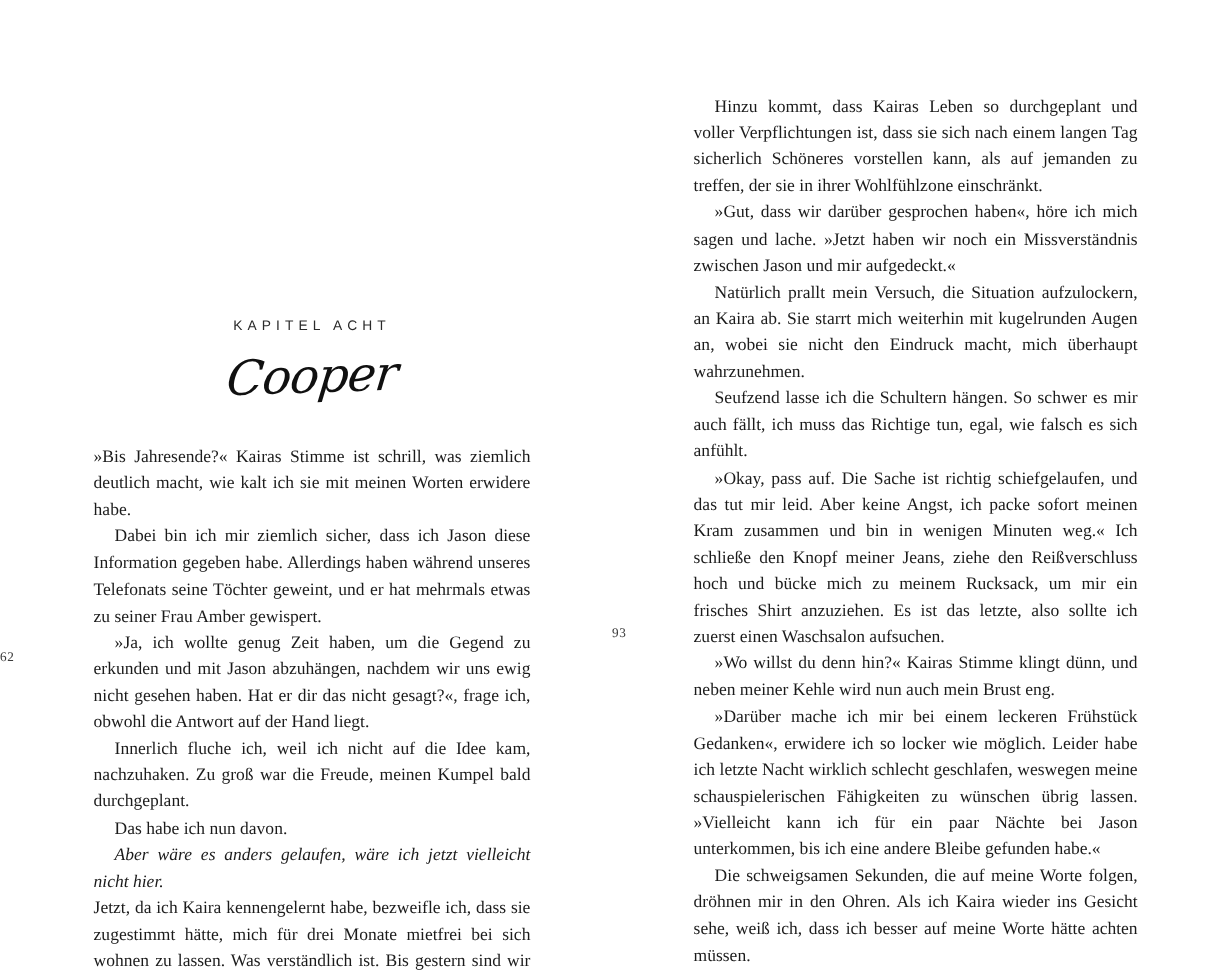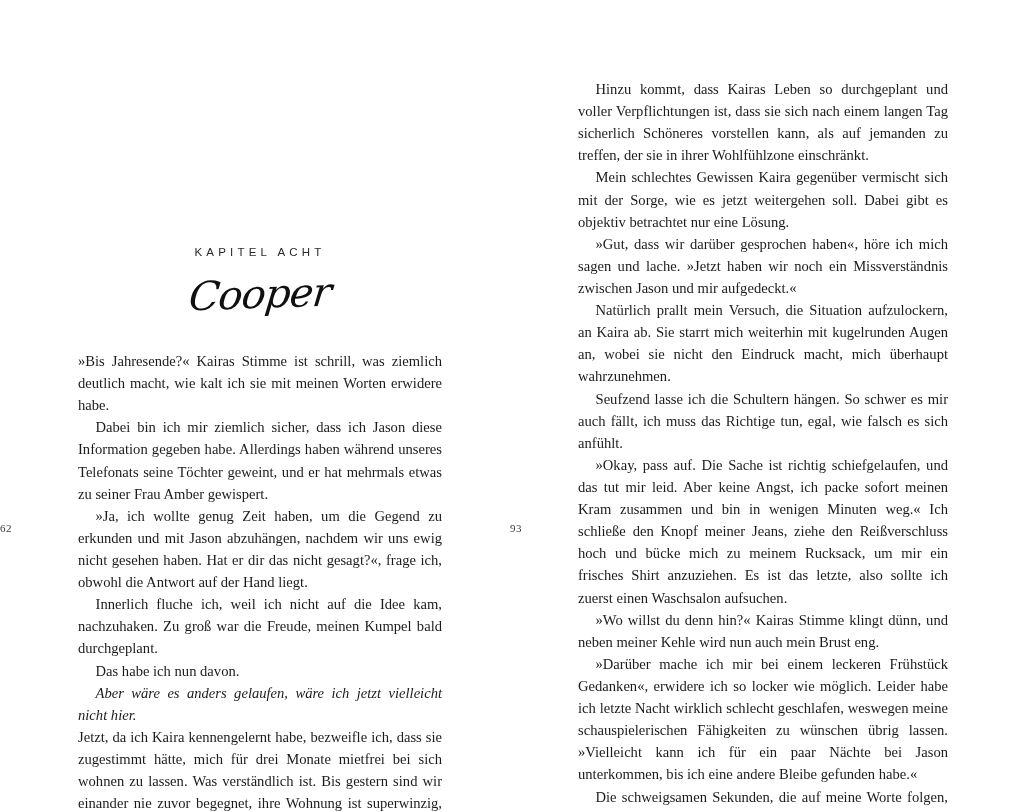--- a/index.html
+++ b/index.html
@@ -21,20 +21,21 @@
     display: flex;
   }
   .page {
     position: relative;
     width: 510px;
     height: 592px;
     box-sizing: border-box;
   }
   .page-left {
     padding: 0 68px 0 78px;
+    margin-top: 20px;
   }
   .page-right {
     padding: 0 72px 0 68px;
   }
   .chapter-head {
     margin-top: 246px;
     text-align: center;
   }
   .chapter-kicker {
     font-family: "Liberation Sans", sans-serif;
@@ -107,21 +108,20 @@
       <p>Das habe ich nun davon.</p>
       <p class="italic">Aber wäre es anders gelaufen, wäre ich jetzt vielleicht nicht hier.</p>
       <p class="noindent">Jetzt, da ich Kaira kennengelernt habe, bezweifle ich, dass sie zugestimmt hätte, mich für drei Monate mietfrei bei sich wohnen zu lassen. Was verständlich ist. Bis gestern sind wir einander nie zuvor begegnet, ihre Wohnung ist superwinzig, und ihre Couch lässt sich nicht einmal ausziehen. All das hat Jason mir gegenüber jedoch mit keinem Wort erwähnt.</p>
     </div>
     <div class="folio">62</div>
   </div>
 
   <div class="page page-right">
     <div class="body-text">
       <p>Hinzu kommt, dass Kairas Leben so durchgeplant und voller Verpflichtungen ist, dass sie sich nach einem langen Tag sicherlich Schöneres vorstellen kann, als auf jemanden zu treffen, der sie in ihrer Wohlfühlzone einschränkt.</p>
-      <p>Mein schlechtes Gewissen Kaira gegenüber vermischt sich mit der Sorge, wie es jetzt weitergehen soll. Dabei gibt es objektiv betrachtet nur eine Lösung.</p>
       <p>»Gut, dass wir darüber gesprochen haben«, höre ich mich sagen und lache. »Jetzt haben wir noch ein Missverständnis zwischen Jason und mir aufgedeckt.«</p>
       <p>Natürlich prallt mein Versuch, die Situation aufzulockern, an Kaira ab. Sie starrt mich weiterhin mit kugelrunden Augen an, wobei sie nicht den Eindruck macht, mich überhaupt wahrzunehmen.</p>
       <p>Seufzend lasse ich die Schultern hängen. So schwer es mir auch fällt, ich muss das Richtige tun, egal, wie falsch es sich anfühlt.</p>
       <p>»Okay, pass auf. Die Sache ist richtig schiefgelaufen, und das tut mir leid. Aber keine Angst, ich packe sofort meinen Kram zusammen und bin in wenigen Minuten weg.« Ich schließe den Knopf meiner Jeans, ziehe den Reißverschluss hoch und bücke mich zu meinem Rucksack, um mir ein frisches Shirt anzuziehen. Es ist das letzte, also sollte ich zuerst einen Waschsalon aufsuchen.</p>
       <p>»Wo willst du denn hin?« Kairas Stimme klingt dünn, und neben meiner Kehle wird nun auch mein Brust eng.</p>
       <p>»Darüber mache ich mir bei einem leckeren Frühstück Gedanken«, erwidere ich so locker wie möglich. Leider habe ich letzte Nacht wirklich schlecht geschlafen, weswegen meine schauspielerischen Fähigkeiten zu wünschen übrig lassen. »Vielleicht kann ich für ein paar Nächte bei Jason unterkommen, bis ich eine andere Bleibe gefunden habe.«</p>
       <p>Die schweigsamen Sekunden, die auf meine Worte folgen, dröhnen mir in den Ohren. Als ich Kaira wieder ins Gesicht sehe, weiß ich, dass ich besser auf meine Worte hätte achten müssen.</p>
     </div>
     <div class="folio">93</div>
   </div>

